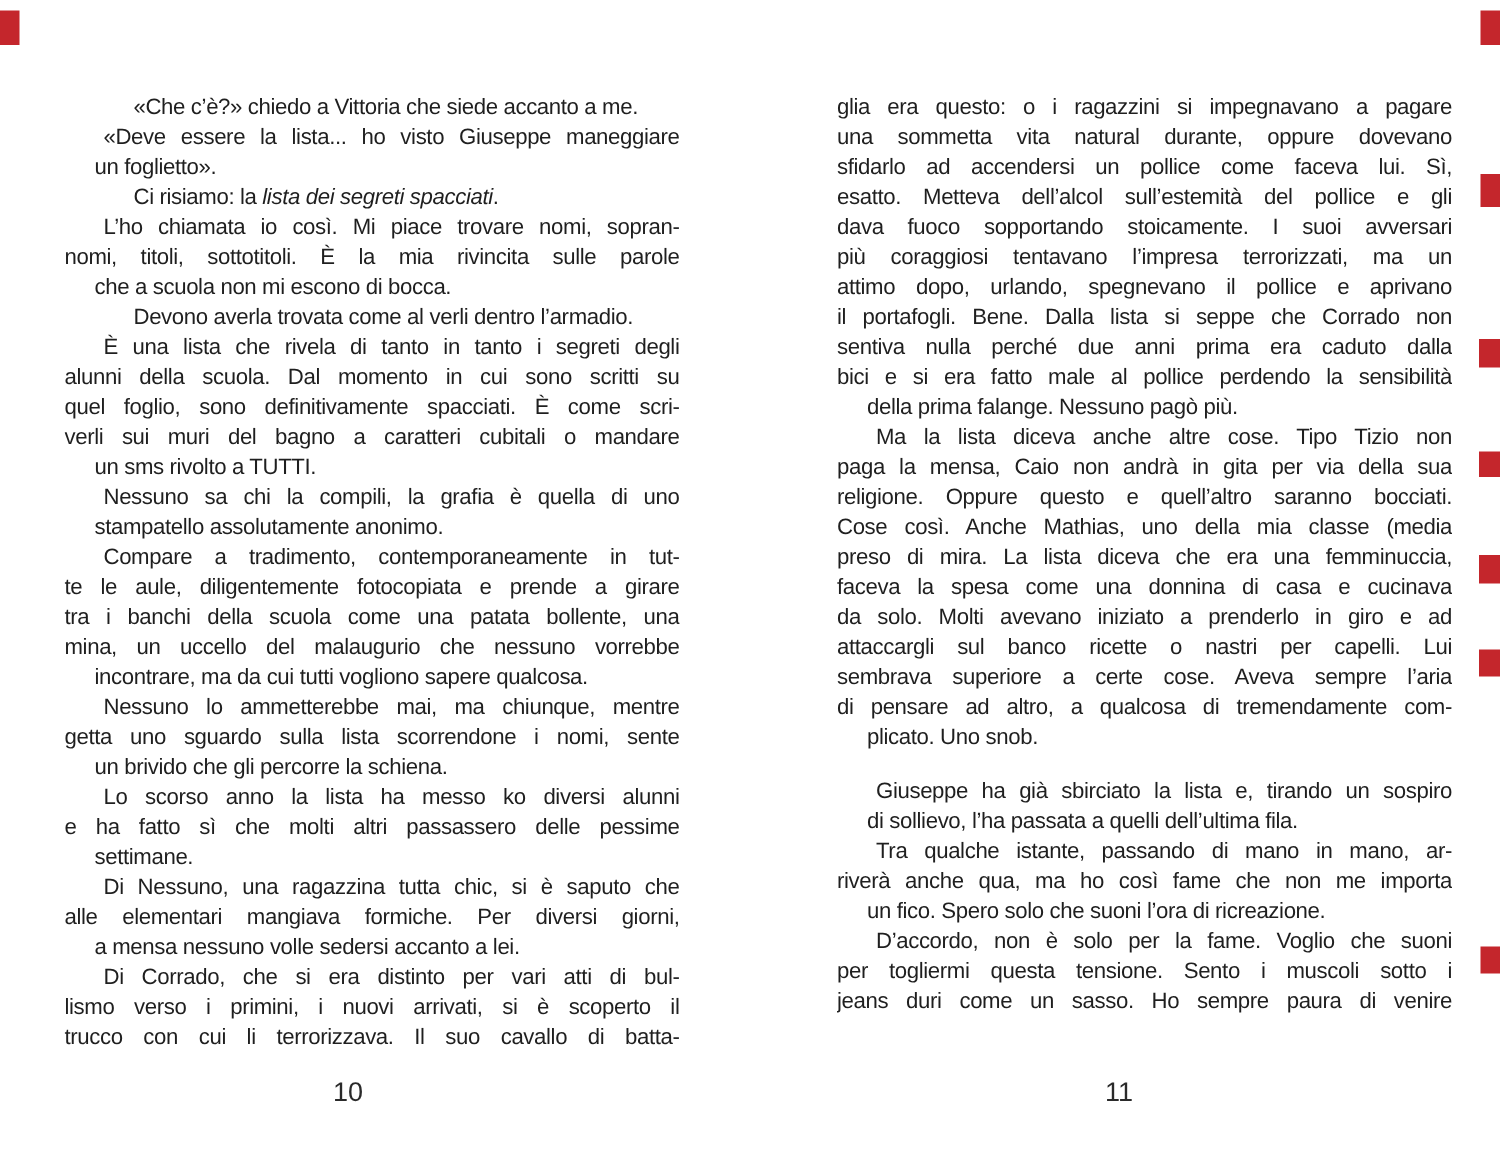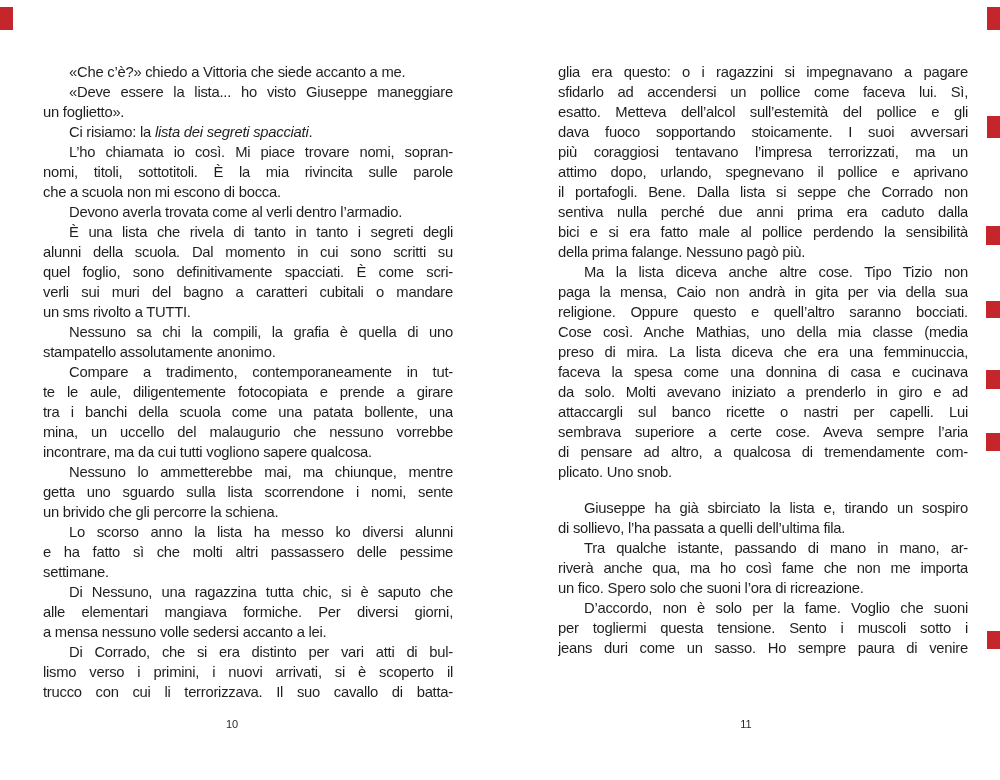--- a/index.html
+++ b/index.html
@@ -11,27 +11,27 @@
   .page-col{
     position:absolute;top:62px;width:410px;color:#1f1f1f;
     font-size:14.8px;letter-spacing:-0.25px;
   }
   .page-col.left{left:43px;}
   .page-col.right{left:558px;}
   .line{
     height:20px;line-height:20px;white-space:nowrap;overflow:hidden;
     text-align:justify;text-align-last:justify;
   }
-  .line.pend{text-align:left;text-align-last:left;}
+  .line.pend{text-align:left;text-align-last:left;margin-left:20px;}
   .line.ind{text-indent:26px;}
   .gapline{height:16px;}
   .it{font-style:italic;text-align:right;}
   .pagenum{
     position:absolute;top:718px;width:30px;text-align:center;
-    font-size:11px;color:#2a2a2a;letter-spacing:0;
+    font-size:18px;color:#2a2a2a;letter-spacing:0;
   }
   .pagenum.left{left:217px;}
   .pagenum.right{left:731px;}
   .edge-mark{position:absolute;}
 </style>
 </head>
 <body>
 
 <div class="spread">
   <div class="page-col left">
@@ -63,20 +63,21 @@
       <div class="line pend">settimane.</div>
       <div class="line ind">Di Nessuno, una ragazzina tutta chic, si è saputo che</div>
       <div class="line">alle elementari mangiava formiche. Per diversi giorni,</div>
       <div class="line pend">a mensa nessuno volle sedersi accanto a lei.</div>
       <div class="line ind">Di Corrado, che si era distinto per vari atti di bul-</div>
       <div class="line">lismo verso i primini, i nuovi arrivati, si è scoperto il</div>
       <div class="line">trucco con cui li terrorizzava. Il suo cavallo di batta-</div>
     </div>
   <div class="page-col right">
       <div class="line">glia era questo: o i ragazzini si impegnavano a pagare</div>
+      <div class="line">una sommetta vita natural durante, oppure dovevano</div>
       <div class="line">sfidarlo ad accendersi un pollice come faceva lui. Sì,</div>
       <div class="line">esatto. Metteva dell’alcol sull’estemità del pollice e gli</div>
       <div class="line">dava fuoco sopportando stoicamente. I suoi avversari</div>
       <div class="line">più coraggiosi tentavano l’impresa terrorizzati, ma un</div>
       <div class="line">attimo dopo, urlando, spegnevano il pollice e aprivano</div>
       <div class="line">il portafogli. Bene. Dalla lista si seppe che Corrado non</div>
       <div class="line">sentiva nulla perché due anni prima era caduto dalla</div>
       <div class="line">bici e si era fatto male al pollice perdendo la sensibilità</div>
       <div class="line pend">della prima falange. Nessuno pagò più.</div>
       <div class="line ind">Ma la lista diceva anche altre cose. Tipo Tizio non</div>

